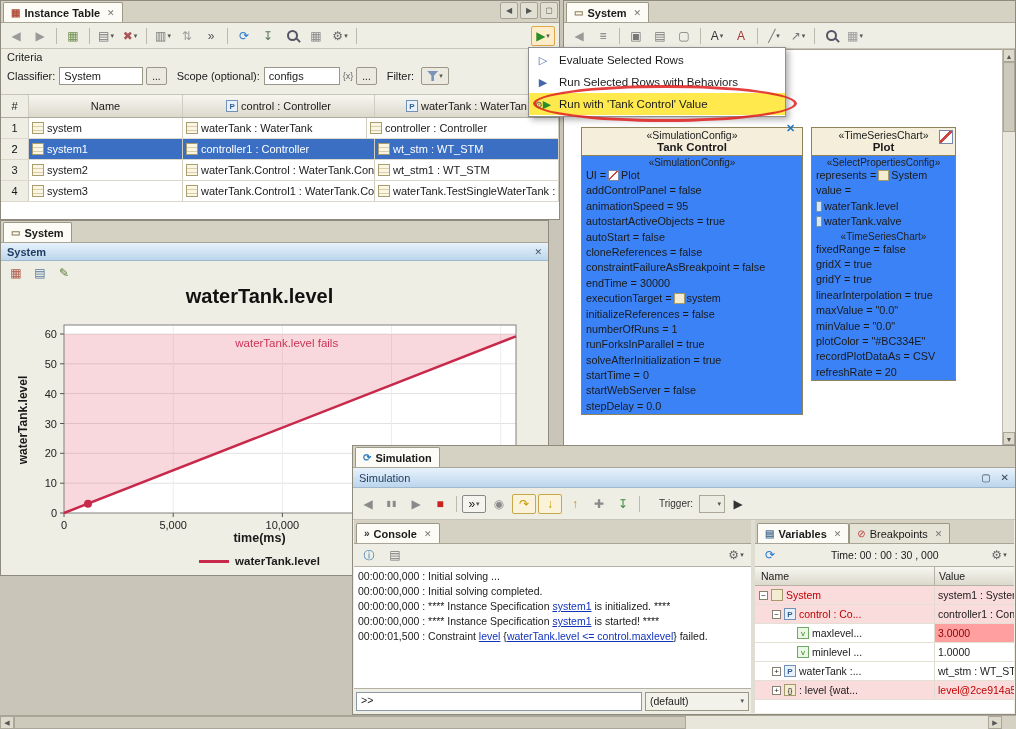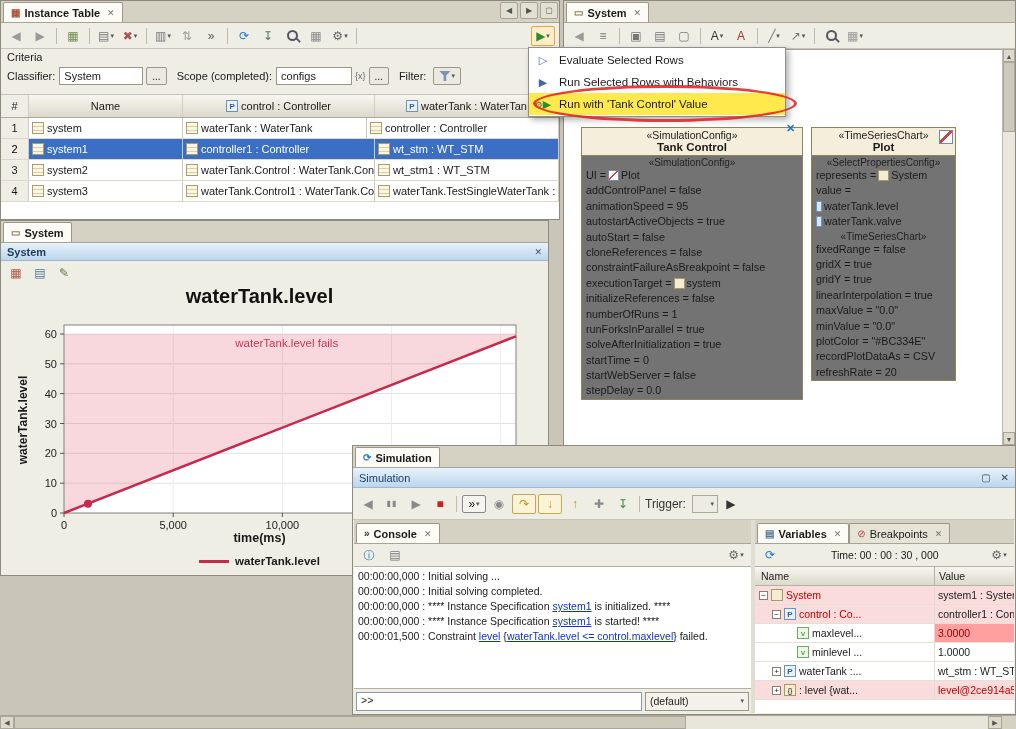--- a/index.html
+++ b/index.html
@@ -72,21 +72,21 @@
   .leglabel{font-weight:bold;font-size:11.5px;}
 
   
   #w-diagram{left:563px;top:0;width:453px;height:446px;z-index:10;}
   #tb-diag{top:22px;height:26px;border-bottom:1px solid #C8C5B8;}
   .dcanvas{position:absolute;left:0;top:48px;right:13px;bottom:0;background:#FFF;border-top:1px solid #A8A596;overflow:hidden;}
   .vscroll{position:absolute;right:0;top:48px;width:13px;bottom:0;background:#EAE8DE;border-left:1px solid #BDBAAD;box-sizing:border-box;}
   .sbtn{position:absolute;left:0;width:12px;height:13px;font-size:7px;text-align:center;line-height:13px;color:#555;background:#DDDACC;border:1px solid #AAA79A;box-sizing:border-box;}
   .sbot{bottom:0;}
   .vthumb{position:absolute;left:0;top:13px;height:70px;width:12px;background:#CDCABC;border:1px solid #AAA79A;box-sizing:border-box;}
-  .dbox{position:absolute;border:1px solid #8F835A;background:#737373;}
+  .dbox{position:absolute;border:1px solid #8F835A;background:#3b82f6;}
   .dhead{border-bottom:1px solid #8F835A;background:#F4EEDA;text-align:center;padding:1px 2px 2px;position:relative;}
   .stereo{font-size:10.5px;}
   .dname{font-size:11.5px;font-weight:bold;}
   .sectlabel{text-align:center;font-size:10px;padding-top:1px;color:#222;}
   .pline{padding-left:4px;font-size:10.8px;height:15.4px;line-height:15.4px;white-space:nowrap;display:flex;align-items:center;gap:2px;overflow:hidden;}
   .dicon{flex:none;display:inline-block;box-sizing:border-box;}
   .dicon.instance{width:11px;height:11px;background:#F3ECD2;border:1px solid #A59A6A;}
   .dicon.chart{width:11px;height:11px;border:1px solid #7788AA;background:linear-gradient(135deg,#FFF 40%,#CC4444 40%,#CC4444 55%,#FFF 55%);}
   .dicon.value{width:6px;height:11px;background:#D7E8F5;border:1px solid #6F93B8;}
   .minichart{position:absolute;right:2px;top:2px;width:12px;height:12px;border:1px solid #7788AA;
@@ -102,21 +102,21 @@
   .redellipse{position:absolute;left:533px;top:85px;width:258px;height:31px;border:3px solid rgba(225,30,30,0.85);
               border-radius:50%;z-index:55;pointer-events:none;}
 
   
   #w-sim{left:352px;top:445px;width:664px;height:270px;z-index:40;}
   .simheader{position:absolute;top:22px;left:0;right:0;height:20px;background:linear-gradient(#E7F2FC,#BCD6EC);
              border-bottom:1px solid #9FB8CE;display:flex;align-items:center;padding:0 6px;font-size:11px;color:#1D3A5F;box-sizing:border-box;}
   .shicon{margin-left:10px;font-size:10px;color:#345;}
   .shspacer{flex:1;}
   #tb-sim{top:42px;height:32px;border-bottom:1px solid #C8C5B8;}
-  .triglbl{font-size:12px;margin-left:0;color:#333;}
+  .triglbl{font-size:10px;margin-left:14px;color:#333;}
   .trigdd{width:26px;height:18px;background:#EDECE3;border:1px solid #ABA89A;display:inline-flex;align-items:center;justify-content:flex-end;padding:0 3px;margin-left:4px;box-sizing:border-box;}
   .cpane{position:absolute;left:1px;top:74px;width:397px;bottom:1px;}
   .splitter{position:absolute;left:398px;top:74px;width:4px;bottom:1px;background:#E0DED2;}
   .vpane{position:absolute;left:402px;top:74px;right:1px;bottom:1px;}
   .ctabs{height:24px;background:#D5D2C4;display:flex;align-items:flex-end;border-bottom:1px solid #A8A596;padding-left:2px;box-sizing:border-box;}
   .crow{height:22px;display:flex;align-items:center;padding:0 4px;gap:4px;box-sizing:border-box;}
   .cspacer{flex:1;}
   .clog{position:absolute;top:46px;left:0;right:0;bottom:24px;background:#FFF;border:1px solid #B5B2A5;border-left:none;border-right:none;
         overflow:hidden;padding:2px 4px;font-size:10.5px;line-height:15px;box-sizing:border-box;}
   .cline{white-space:nowrap;overflow:hidden;}
@@ -221,21 +221,21 @@
           <span style="color: rgb(42, 143, 42);">▶</span>
           <span class="dd">▾</span>
         </span>
       </div>
     <div class="criteria">
       <div class="crit-title">Criteria</div>
       <div class="crit-row">
         <span class="lbl first">Classifier:</span>
         <span class="field" style="width:84px">System</span>
         <span class="btn3d">...</span>
-        <span class="lbl">Scope (completed):</span>
+        <span class="lbl">Scope (optional):</span>
         <span class="field" style="width:76px">configs</span>
         <span class="badge">{x}</span>
         <span class="btn3d">...</span>
         <span class="lbl">Filter:</span>
         <span class="btn3d">
             <span class="funnel"></span>
             <span class="dd">▾</span>
           </span>
       </div>
     </div>
@@ -468,20 +468,23 @@
             <div class="pline">
               <span>autoStart = false</span>
             </div>
             <div class="pline">
               <span>cloneReferences = false</span>
             </div>
             <div class="pline">
               <span>constraintFailureAsBreakpoint = false</span>
             </div>
             <div class="pline">
+              <span>endTime = 30000</span>
+            </div>
+            <div class="pline">
               <span>executionTarget = </span>
               <span class="dicon instance"></span>
               <span>system</span>
             </div>
             <div class="pline">
               <span>initializeReferences = false</span>
             </div>
             <div class="pline">
               <span>numberOfRuns = 1</span>
             </div>

